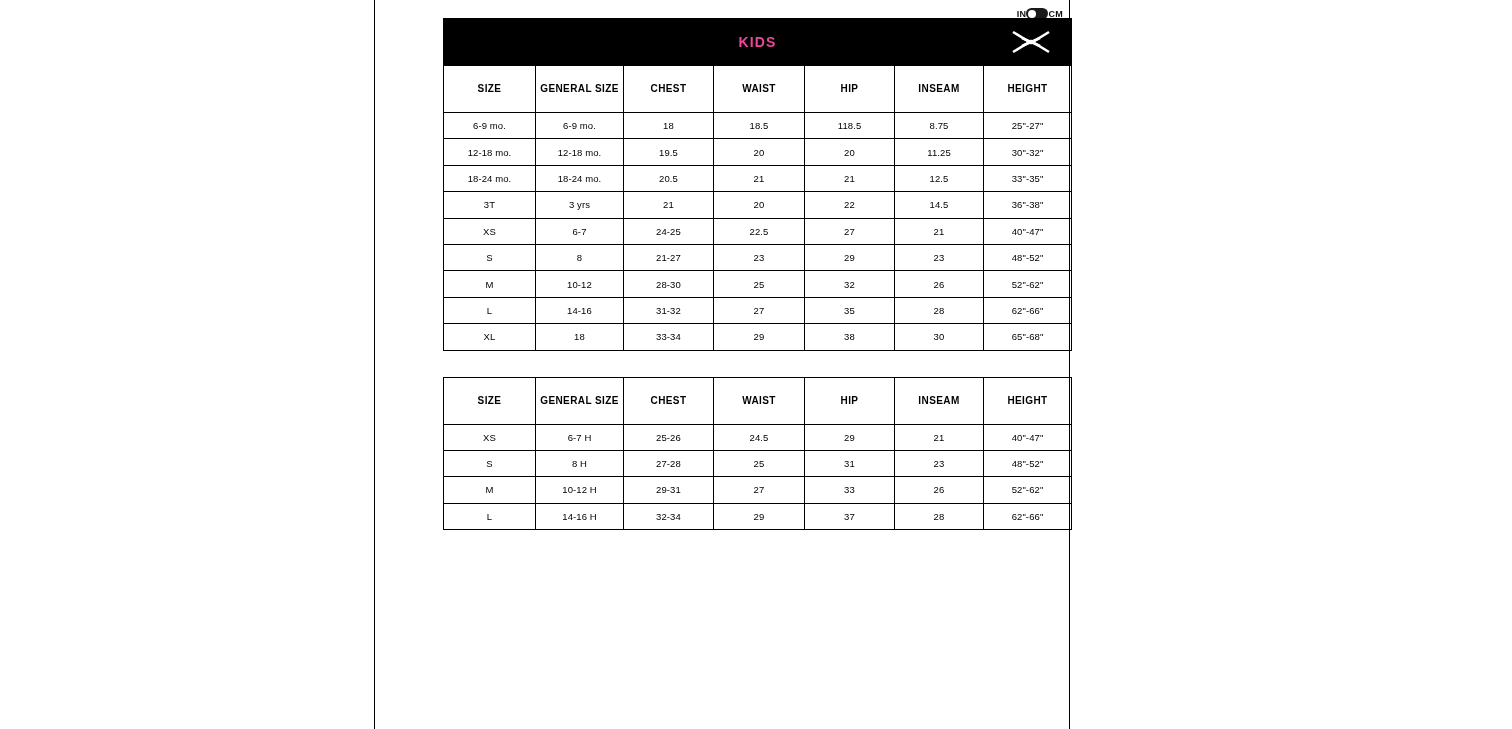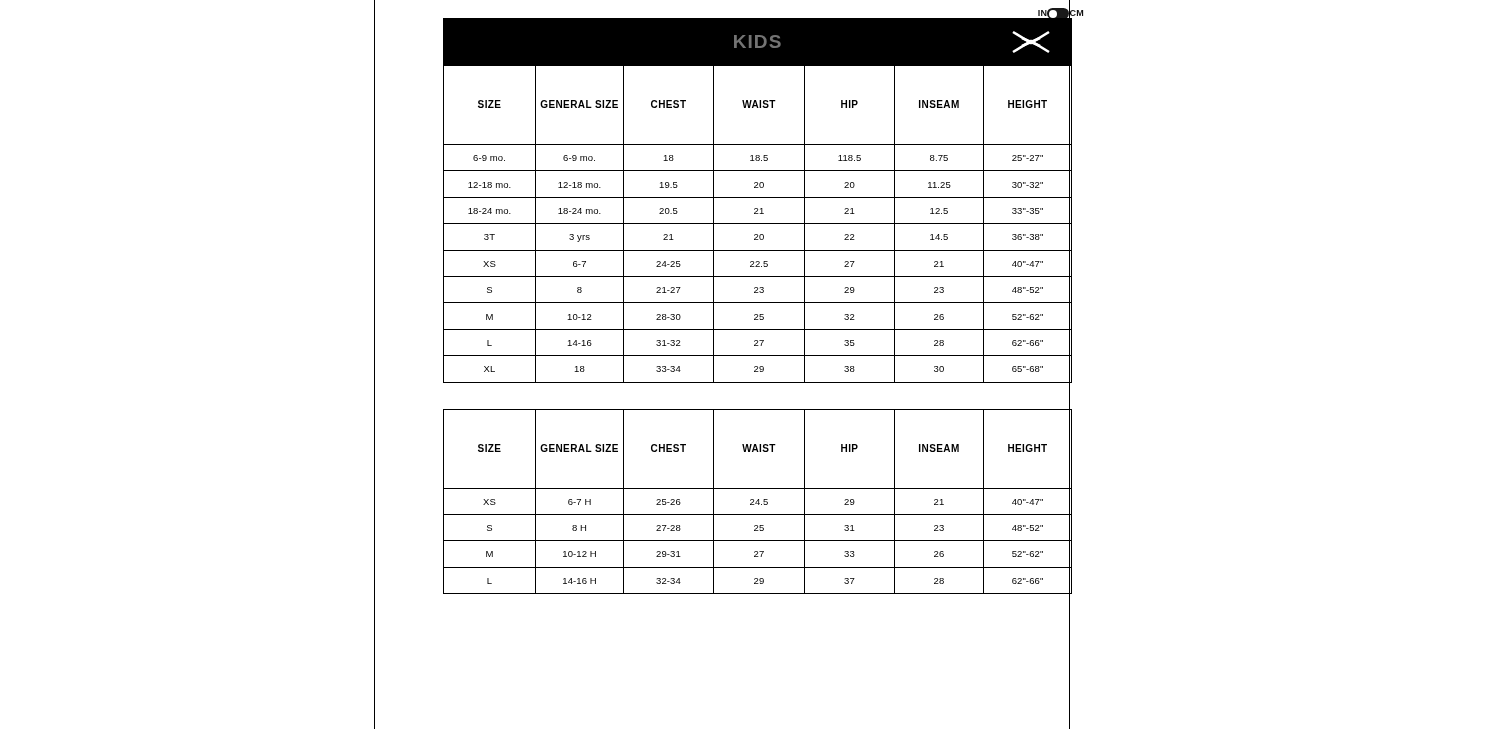--- a/index.html
+++ b/index.html
@@ -43,22 +43,23 @@
     font-weight: bold;
     letter-spacing: 0.2px;
     margin: 6px 0 0 0;
     line-height: 20px;
   }
 
   
   .unit-toggle {
     position: absolute;
     top: 8px;
-    right: 428px;
+    right: 449px;
     display: flex;
+    align-items: center;
     font-size: 9px;
     font-weight: bold;
     letter-spacing: 0.3px;
   }
   .unit-toggle .switch {
     width: 22px;
     height: 11px;
     border-radius: 6px;
     background: #1a1a1a;
     position: relative;
@@ -91,42 +92,42 @@
   }
 
   .band-row td {
     background: #000000;
     border: 1px solid #000000;
     height: 46px;
     position: relative;
     padding: 0;
   }
   .band-title {
-    color: #737373;
-    font-size: 19px;
+    color: #ec4899;
+    font-size: 14px;
     font-weight: bold;
     letter-spacing: 1.1px;
     text-align: center;
   }
   .band-logo {
     position: absolute;
     right: 20px;
     top: 50%;
     transform: translateY(-50%);
     width: 40px;
     height: 26px;
   }
 
   .head-row th {
     height: 42px;
     font-size: 10px;
     font-weight: bold;
     letter-spacing: 0.4px;
     line-height: 12px;
-    padding: 18px 1px;
+    padding: 2px 1px;
   }
 
   .data-row td {
     height: 25.4px;
     font-size: 9.5px;
     font-weight: normal;
     padding: 0 1px;
     letter-spacing: 0.1px;
   }
 

